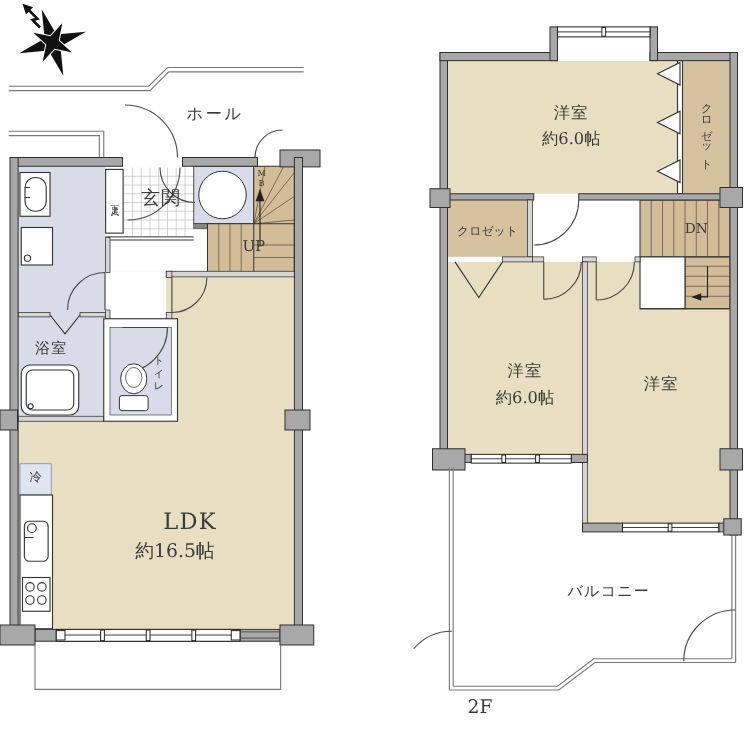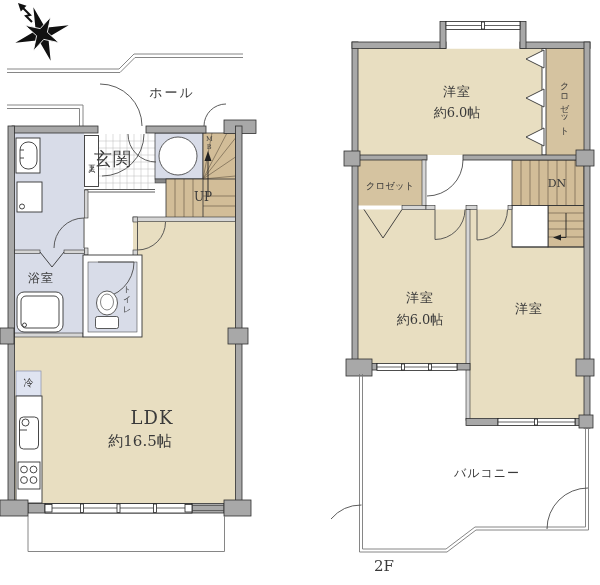--- a/index.html
+++ b/index.html
@@ -273,21 +273,21 @@
       <polyline class="thin" points="362.5,549 446,549 475,527 585.5,527"></polyline>
       <line class="thin" x1="585.5" y1="428.5" x2="585.5" y2="527"></line>
       <line class="thin" x1="588.5" y1="428.5" x2="588.5" y2="530"></line>
       <path class="door" d="M547,529 A41,41 0 0 1 588,488"></path>
       <path class="door" d="M331,519 A40,40 0 0 1 361.5,505"></path>
     </g>
   </g>
 </svg>
 
   <div class="lbl" style="left:172px;top:92px;font-size:13px;letter-spacing:2px">ホール</div>
-  <div class="lbl" style="left:113px;top:159px;font-size:18px;letter-spacing:1px">玄関</div>
+  <div class="lbl" style="left:129px;top:159px;font-size:15px;letter-spacing:1px">玄関</div>
   <div class="lbl lbl-v" style="left:91px;top:160px;font-size:7px">下足入</div>
   <div class="lbl lbl-v" style="left:209px;top:143px;font-size:6.5px;letter-spacing:0">MB</div>
   <div class="lbl" style="left:203px;top:197px;font-size:12px">UP</div>
   <div class="lbl" style="left:41px;top:278px;font-size:12px;letter-spacing:1px">浴室</div>
   <div class="lbl lbl-v" style="left:126px;top:295px;font-size:8px">トイレ</div>
   <div class="lbl" style="left:28.5px;top:383px;font-size:10px">冷</div>
   <div class="lbl" style="left:152px;top:418px;font-size:18px;letter-spacing:1px">LDK</div>
   <div class="lbl" style="left:140px;top:441px;font-size:15px">約16.5帖</div>
   <div class="lbl" style="left:23px;top:598px;font-size:15px">1F</div>
 

